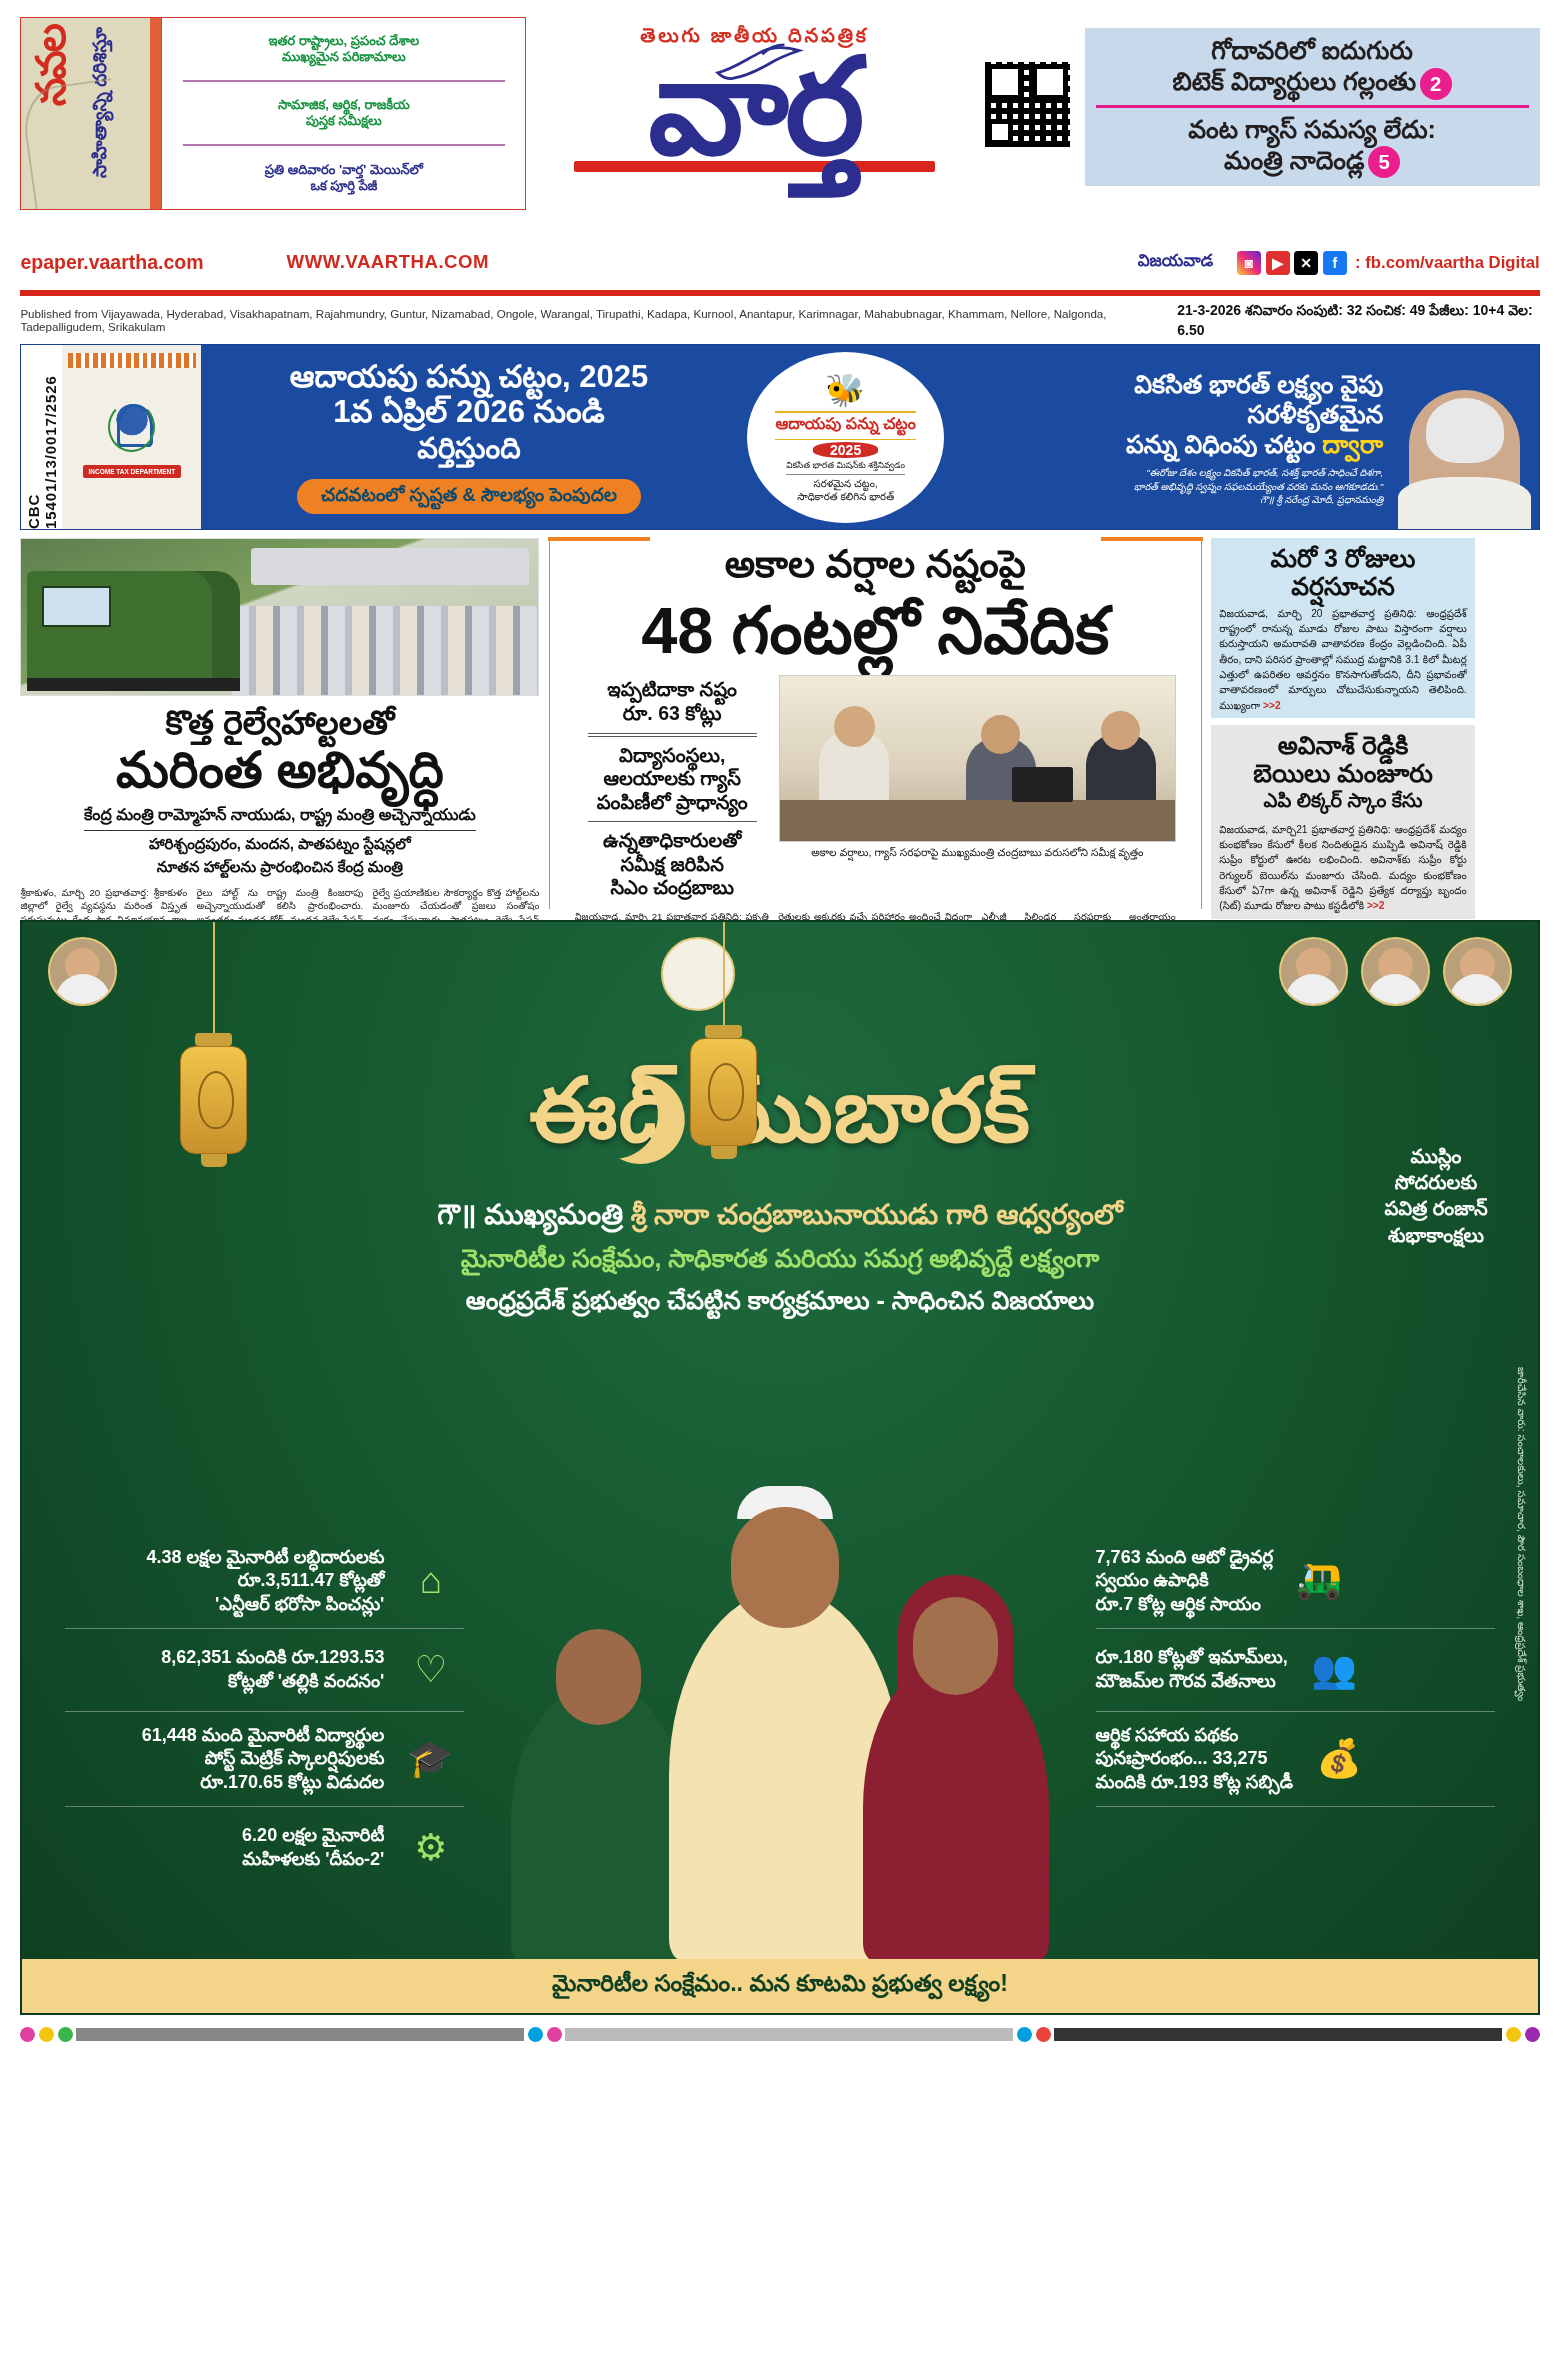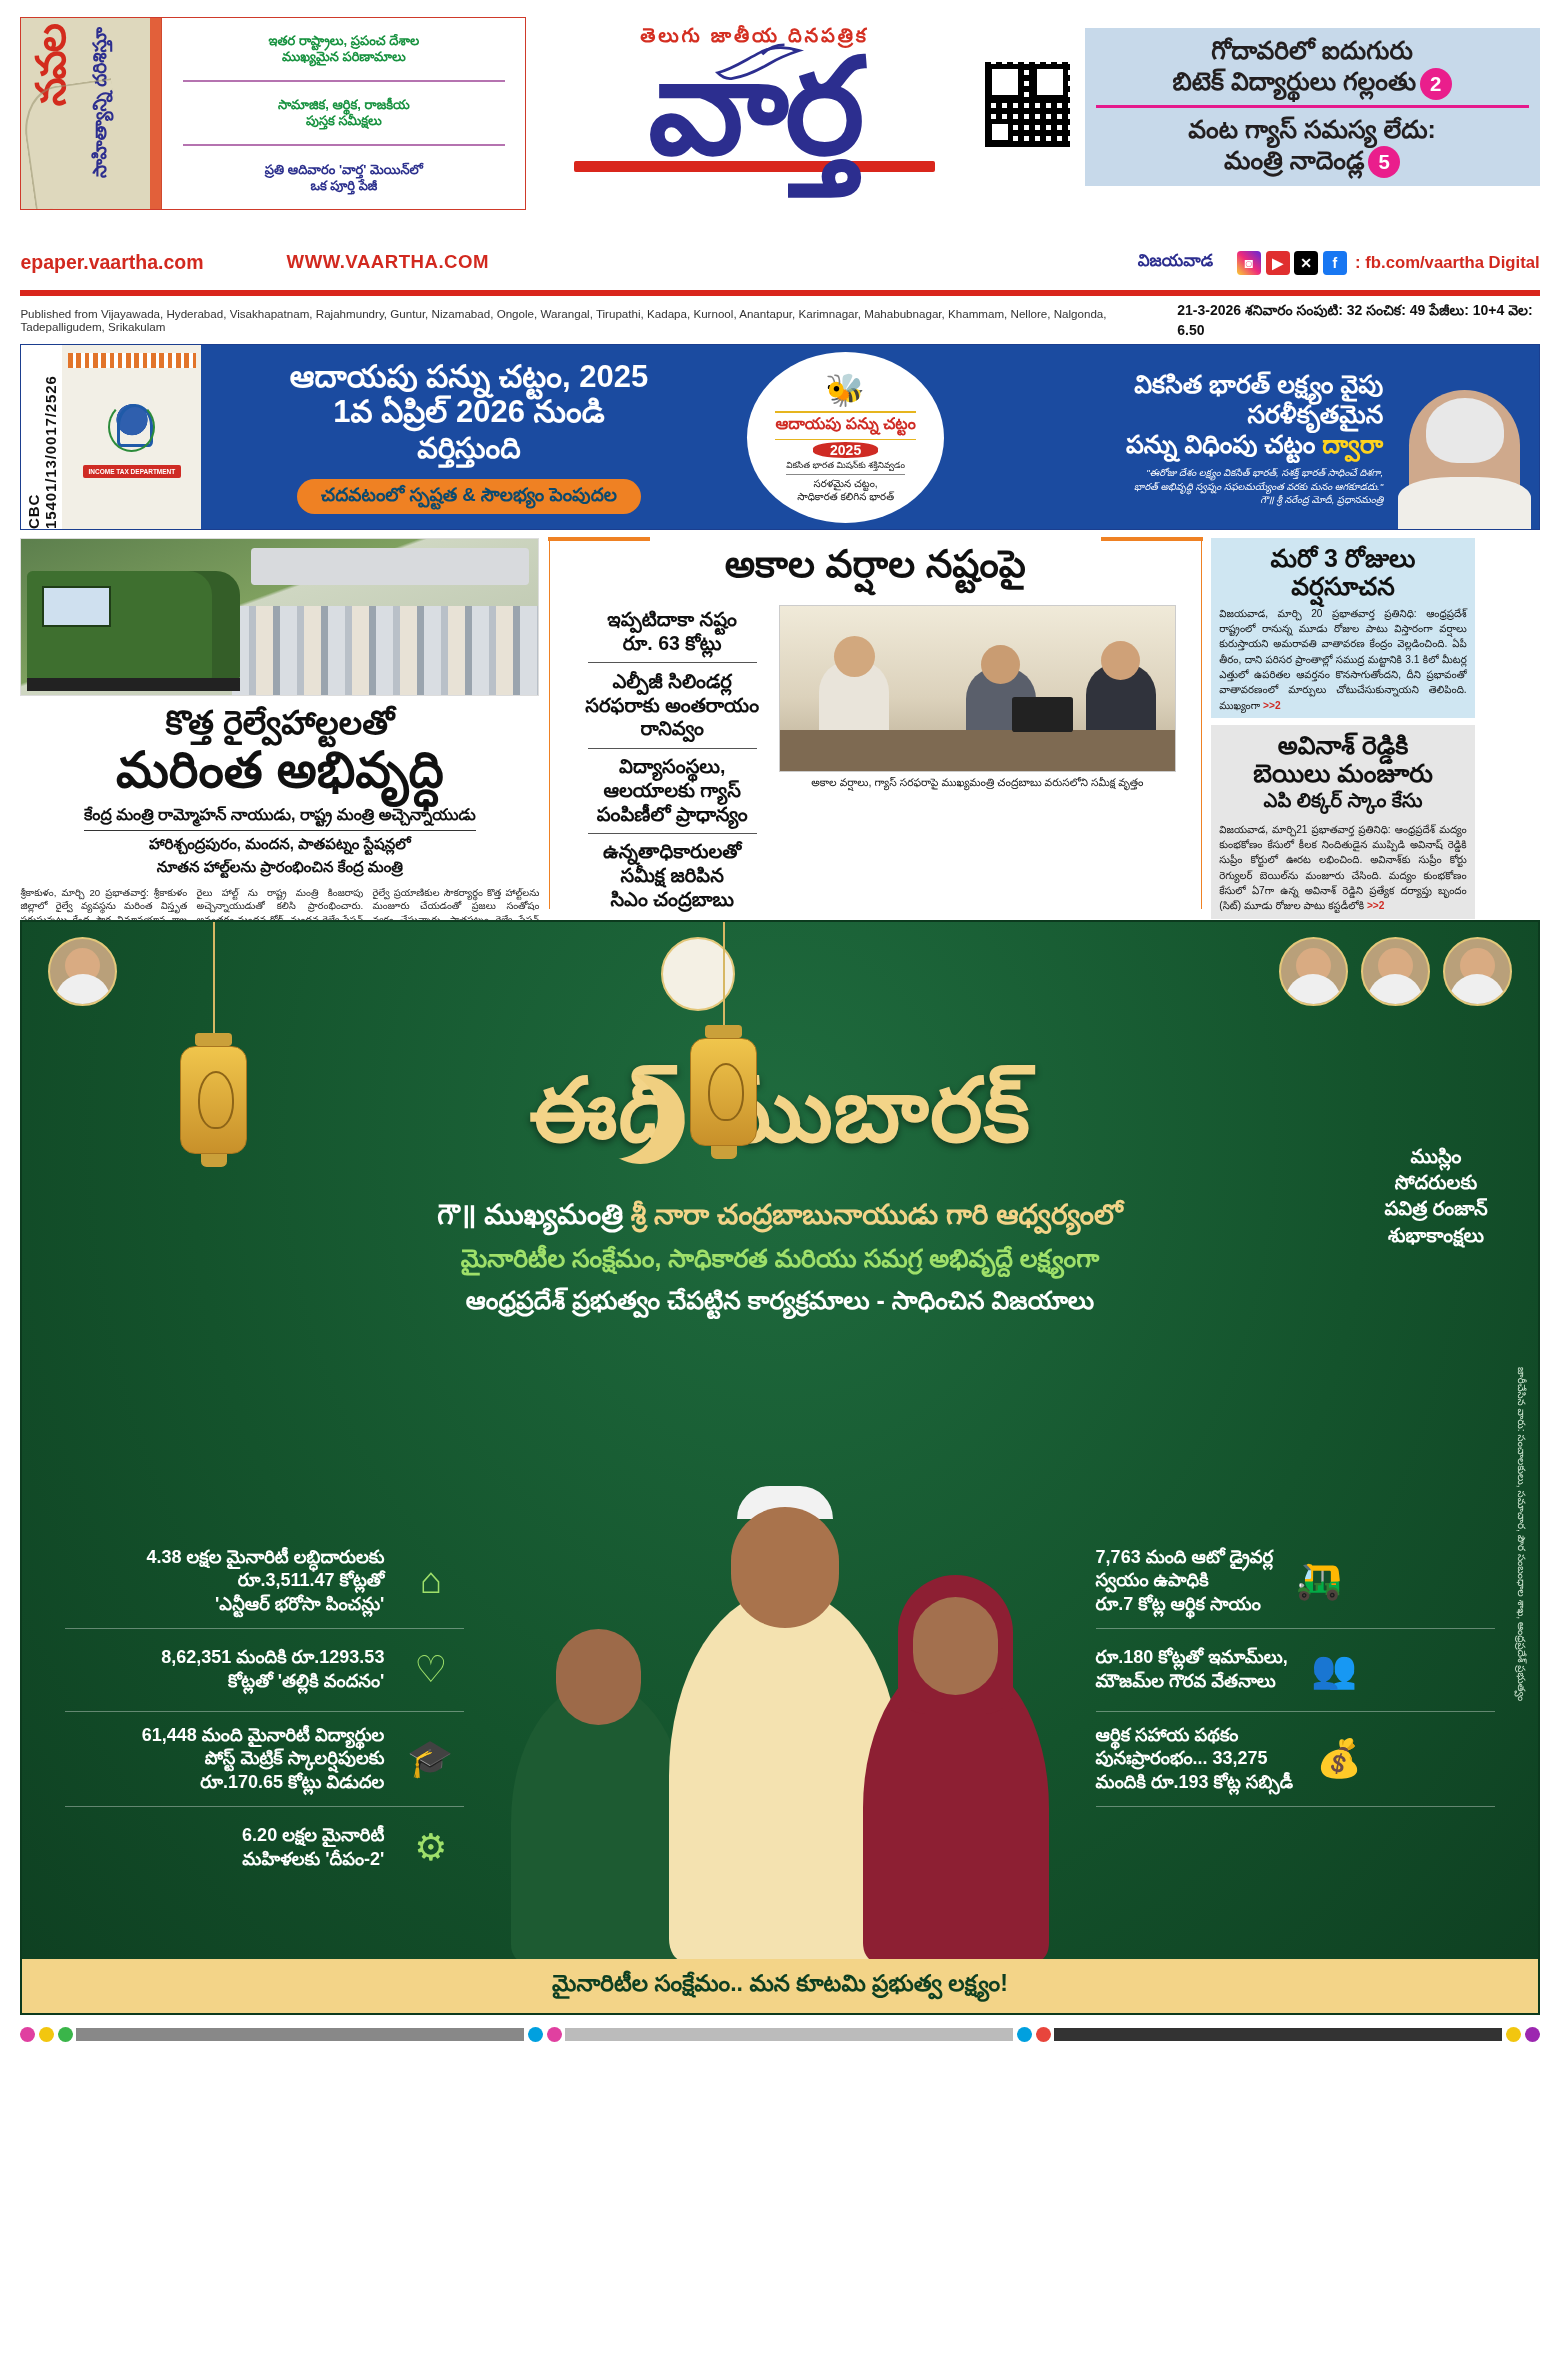--- a/index.html
+++ b/index.html
@@ -352,28 +352,26 @@
       </div>
       <div class="body-cols">
         <div>శ్రీకాకుళం, మార్చి 20 ప్రభాతవార్త: శ్రీకాకుళం జిల్లాలో రైల్వే వ్యవస్థను మరింత విస్తృత పరుస్తున్నట్టు కేంద్ర పౌర విమానయాన శాఖ మంత్రి కింజరాపు రామ్మోహన్ నాయుడు అన్నారు. శుక్రవారం నాడు జిల్లాలోని కొత్తగా ఏర్పాటు చేసిన హారిశ్చంద్రపురం రైల్వే స్టేషన్ లో విశాఖ - గుణుపూర్ పాసింజర్</div>
         <div>రైలు హాల్ట్ ను రాష్ట్ర మంత్రి కింజరాపు అచ్చెన్నాయుడుతో కలిసి ప్రారంభించారు. అనంతరం మందన రోడ్, మందన రైల్వే స్టేషన్ లో కొత్తగా ప్రారంభించిన ఎక్స్‌ప్రెస్ రైలు హాల్ట్‌లకు ప్రారంభించారు. పాతపట్నం రైల్వే స్టేషన్ లో కూడా ఎక్స్‌ప్రెస్ రైలు హాల్ట్‌ను ప్రారంభించారు.</div>
         <div><span>రైల్వే ప్రయాణికుల సౌకర్యార్థం కొత్త హాల్ట్‌లను మంజూరు చేయడంతో ప్రజలు సంతోషం వ్యక్తం చేస్తున్నారు. పాతపట్నం రైల్వే స్టేషన్ అభివృద్ధికి పాటు అన్ని కొన్ని రోజుల్లోనే హాల్ట్ మంజూరు అయ్యేలా కృషి చేసిన కమిటీకి</span> <span class="more">&gt;&gt;2</span></div>
       </div>
     </div>
 
     <div class="col-mid">
       <div class="mid-kicker">అకాల వర్షాల నష్టంపై</div>
+      <div class="mid-head">48 గంటల్లో నివేదిక</div>
       <div class="mid-lower">
         <div class="bullets">
           <div class="b" style="white-space: pre-line;">ఇప్పటిదాకా నష్టం
 రూ. 63 కోట్లు</div>
           <div class="hr"></div>
-          <div class="b" style="white-space: pre-line;">ఎల్పీజీ సిలిండర్ల
-సరఫరాకు అంతరాయం
-రానివ్వం</div>
           <div class="hr"></div>
           <div class="b" style="white-space: pre-line;">విద్యాసంస్థలు,
 ఆలయాలకు గ్యాస్
 పంపిణీలో ప్రాధాన్యం</div>
           <div class="hr"></div>
           <div class="b" style="white-space: pre-line;">ఉన్నతాధికారులతో
 సమీక్ష జరిపిన
 సిఎం చంద్రబాబు</div>
         </div>
         <div class="midphoto">

